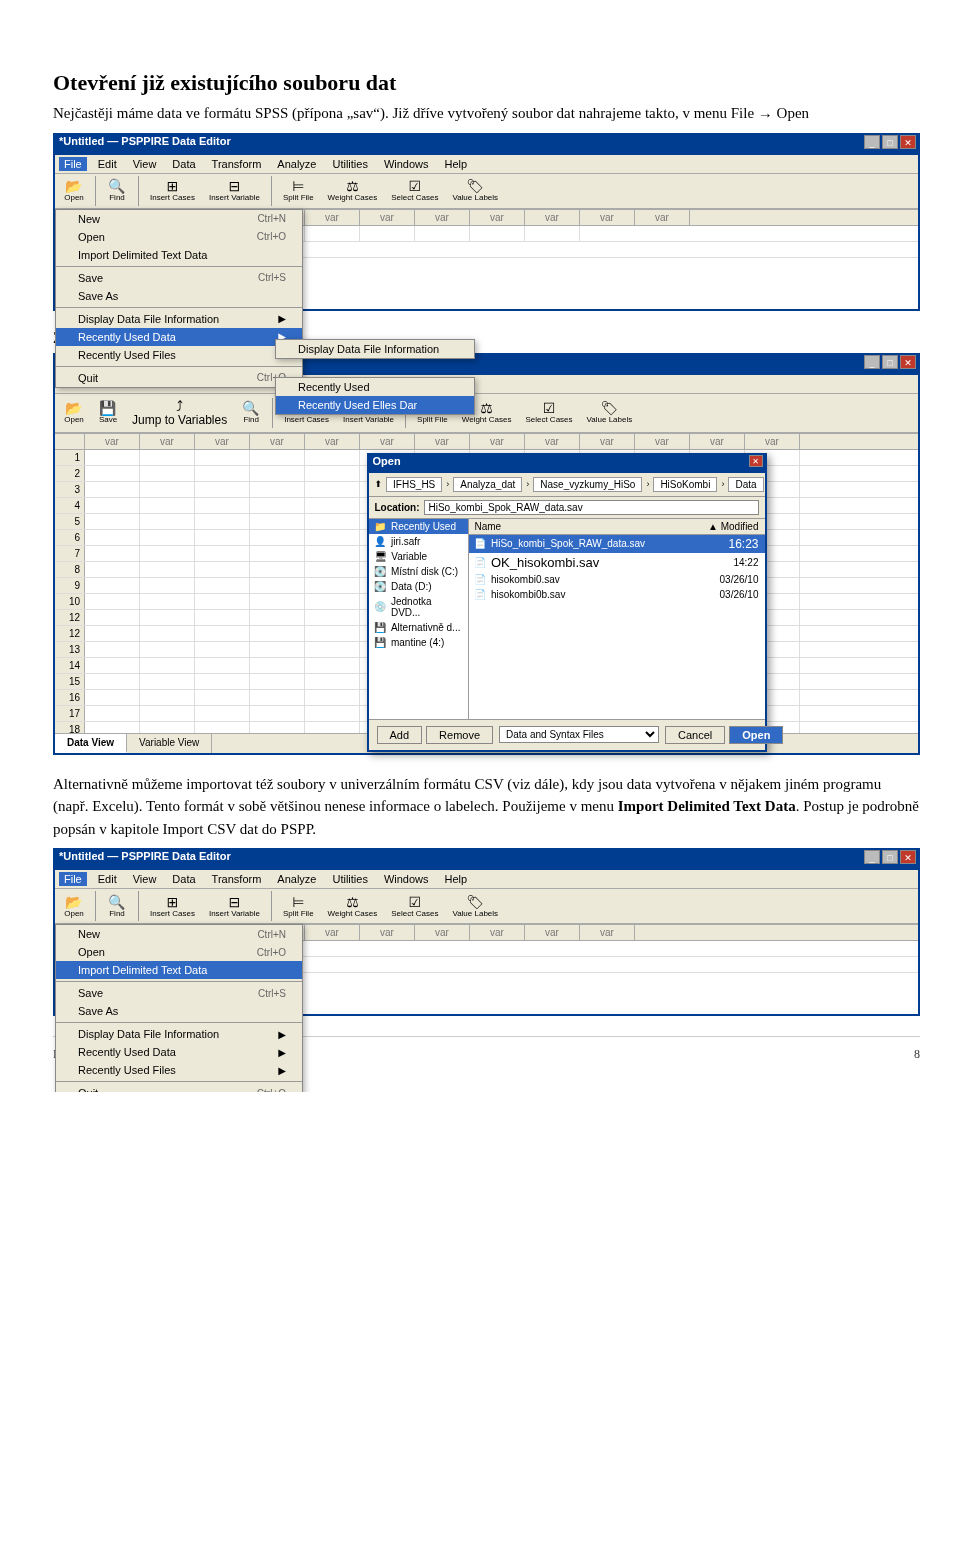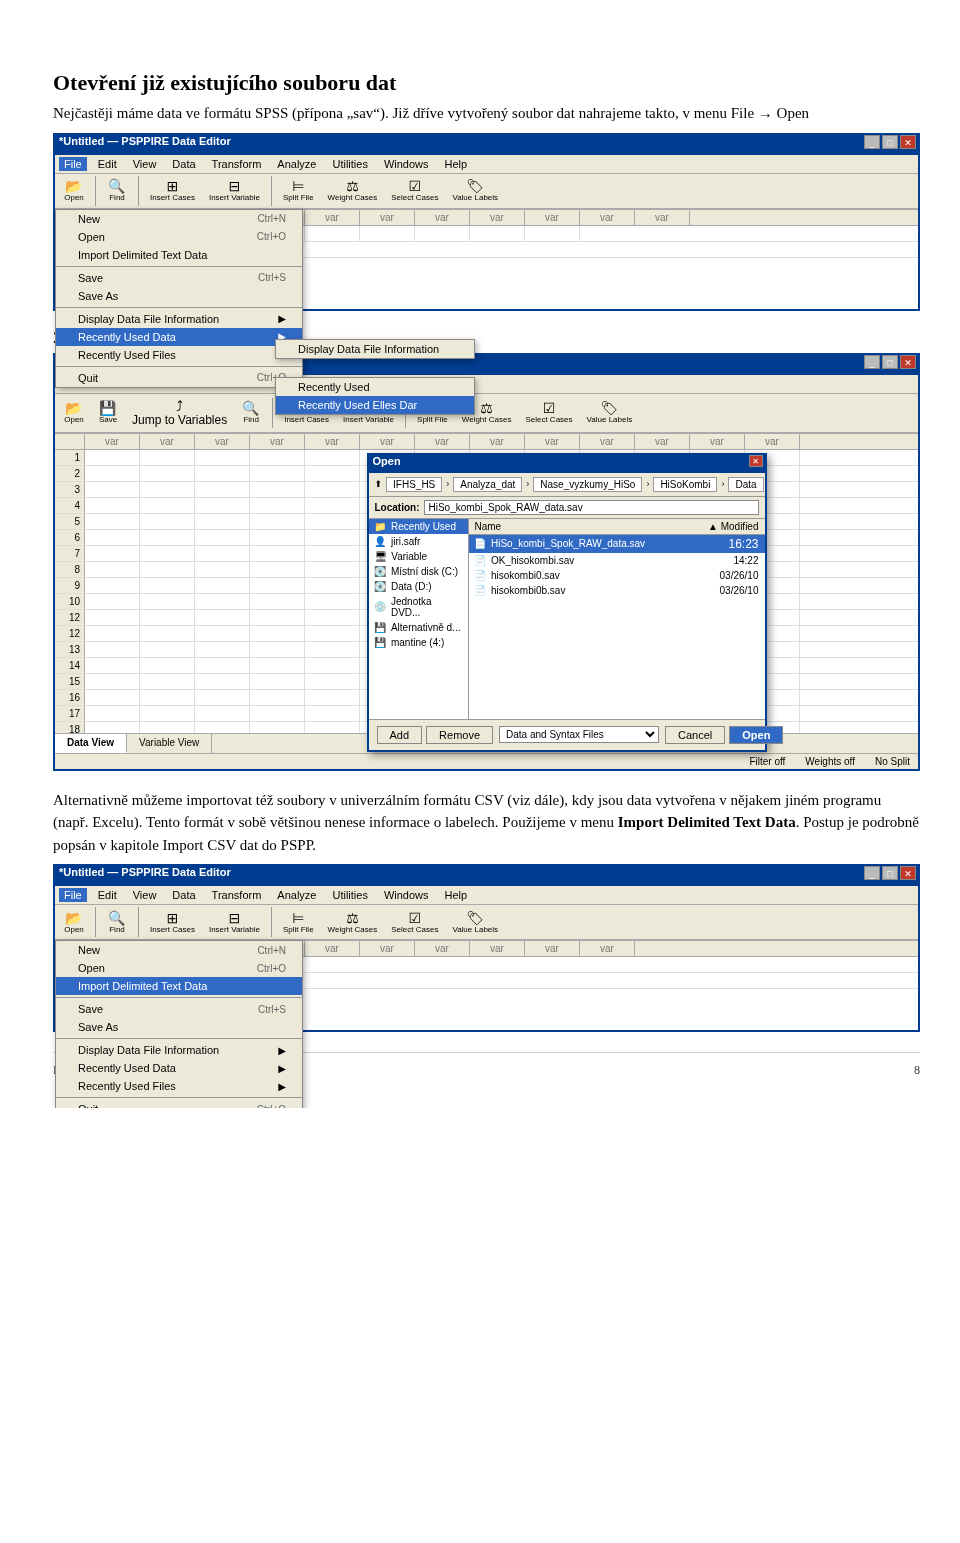--- a/index.html
+++ b/index.html
@@ -1005,21 +1005,21 @@
                 <span class="file-col-name">Name</span>
                 <span class="file-col-mod">▲ Modified</span>
               </div>
               <div class="file-item selected">
                 <span>📄</span>
                 <span style="flex:1; font-size:10px;">HiSo_kombi_Spok_RAW_data.sav</span>
                 <span style="width:40px; text-align:right; font-size:12px;">16:23</span>
               </div>
               <div class="file-item">
                 <span>📄</span>
-                <span style="flex:1; font-size:10px;">OK_hisokombi.sav</span>
+                <span style="flex:1; font-size:13px;">OK_hisokombi.sav</span>
                 <span style="width:40px; text-align:right; font-size:10px;">14:22</span>
               </div>
               <div class="file-item">
                 <span>📄</span>
                 <span style="flex:1; font-size:10px;">hisokombi0.sav</span>
                 <span style="width:40px; text-align:right; font-size:10px;">03/26/10</span>
               </div>
               <div class="file-item">
                 <span>📄</span>
                 <span style="flex:1; font-size:10px;">hisokombi0b.sav</span>
@@ -1045,25 +1045,20 @@
           </div>
         </div>
       </div>
 
     </div>
 
     <div class="bottom-tabs">
       <div class="bottom-tab active">Data View</div>
       <div class="bottom-tab">Variable View</div>
     </div>
-    <div class="status-bar">
-      <span>Filter off</span>
-      <span>Weights off</span>
-      <span>No Split</span>
-    </div>
   </div>
 
   <p class="body-text">
     <span>Alternativně můžeme importovat též soubory v univerzálním formátu CSV (viz dále), kdy jsou data vytvořena v nějakem jiném programu (např. Excelu). Tento formát v sobě většinou nenese informace o labelech. Použijeme v menu </span><strong>Import Delimited Text Data</strong><span>. Postup je podrobně popsán v kapitole Import CSV dat do PSPP.</span>
   </p>
 
   <div class="win-chrome" style="margin-bottom:18px;">
     <span class="win-title-bar">*Untitled — PSPPIRE Data Editor</span>
     <div class="win-controls">
       <span class="min-btn">_</span>

